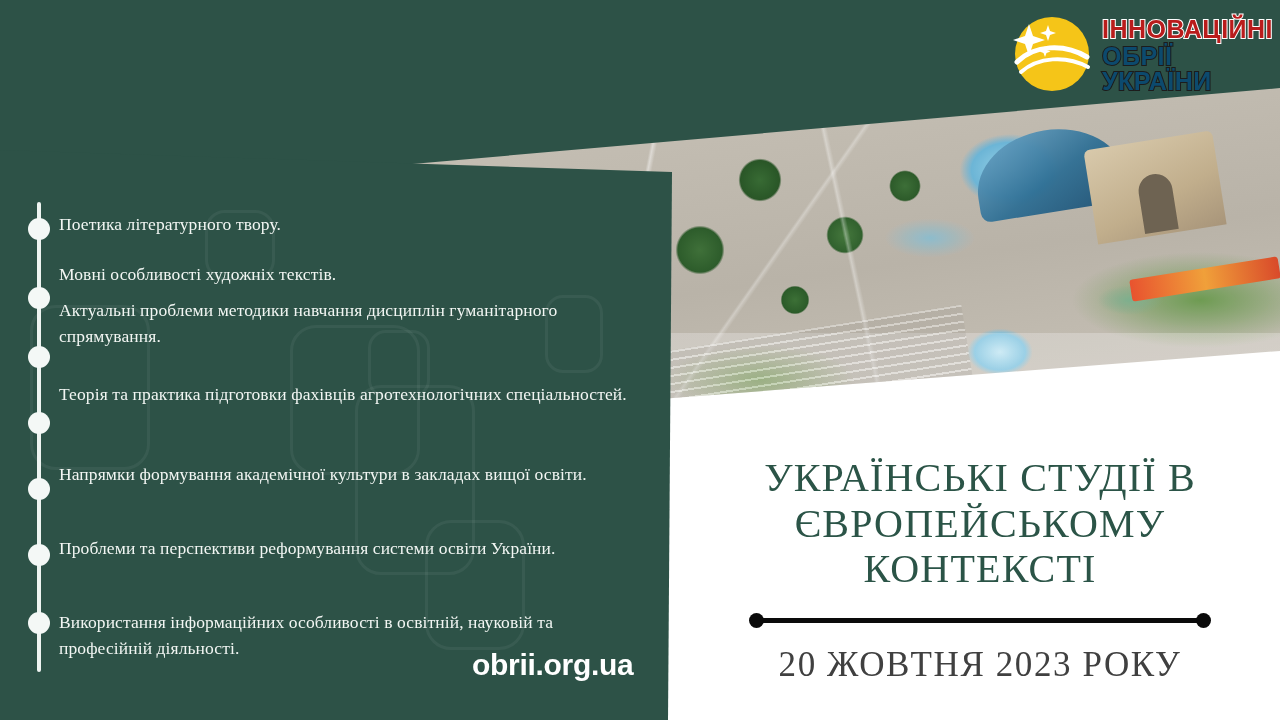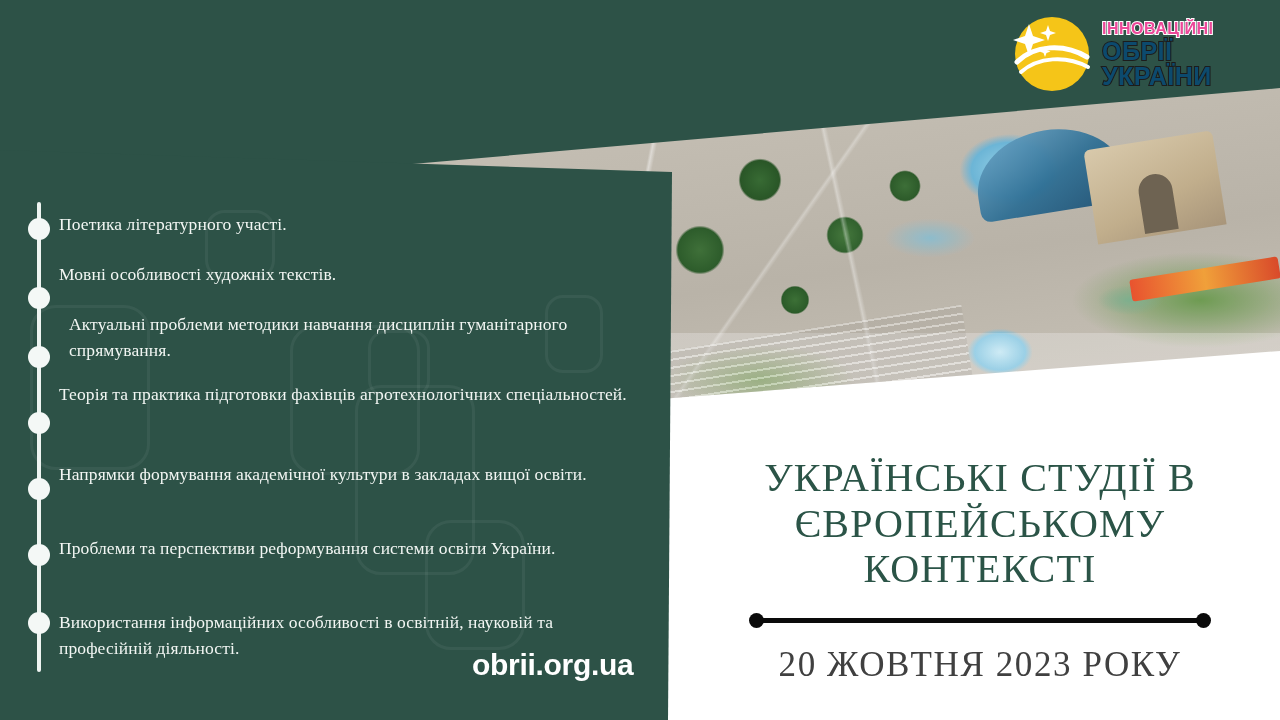--- a/index.html
+++ b/index.html
@@ -220,22 +220,22 @@
 
   
   .logo {
     position:absolute; left:1008px; top:8px; width:268px; height:92px;
     display:flex; align-items:center; gap:10px; z-index:9;
   }
   .logo-mark { position:relative; width:84px; height:84px; flex:0 0 84px; }
   .logo-words { display:flex; flex-direction:column; gap:2px; padding-top:2px; }
   .logo-line1 {
     font-family:"Liberation Sans", sans-serif;
-    font-weight:700; font-size:16px; letter-spacing:.5px;
-    color:#ec4899;
+    font-weight:700; font-size:25px; letter-spacing:.5px;
+    color:#b91c1c;
     -webkit-text-stroke:2px #ffffff;
     paint-order:stroke fill;
     line-height:1;
   }
   .logo-line2 {
     font-family:"Liberation Sans", sans-serif;
     font-weight:700; font-size:25px; letter-spacing:.5px;
     color:#0c4a6e;
     -webkit-text-stroke:2px #1c1c1c;
     paint-order:stroke fill;
@@ -269,31 +269,31 @@
     <span class="deco d6"></span>
     <span class="deco d7"></span>
   </div>
 
 
   <div class="timeline">
     <div class="tl-line"></div>
 
     <div class="tl-item" style="top:0;">
       <span class="tl-dot" style="top:68px;"></span>
-      <div class="tl-text" style="top:62px;">Поетика літературного участі.</div>
+      <div class="tl-text" style="top:62px;">Поетика літературного твору.</div>
     </div>
 
     <div class="tl-item" style="top:0;">
       <span class="tl-dot" style="top:137px;"></span>
       <div class="tl-text" style="top:112px;">Мовні особливості художніх текстів.</div>
     </div>
 
     <div class="tl-item" style="top:0;">
       <span class="tl-dot" style="top:196px;"></span>
-      <div class="tl-text" style="top:162px;margin-left:10px;">Актуальні проблеми методики навчання дисциплін гуманітарного спрямування.</div>
+      <div class="tl-text" style="top:148px;">Актуальні проблеми методики навчання дисциплін гуманітарного спрямування.</div>
     </div>
 
     <div class="tl-item" style="top:0;">
       <span class="tl-dot" style="top:262px;"></span>
       <div class="tl-text" style="top:232px;">Теорія та практика підготовки фахівців агротехнологічних спеціальностей.</div>
     </div>
 
     <div class="tl-item" style="top:0;">
       <span class="tl-dot" style="top:328px;"></span>
       <div class="tl-text" style="top:312px;">Напрямки формування академічної культури в закладах вищої освіти.</div>

